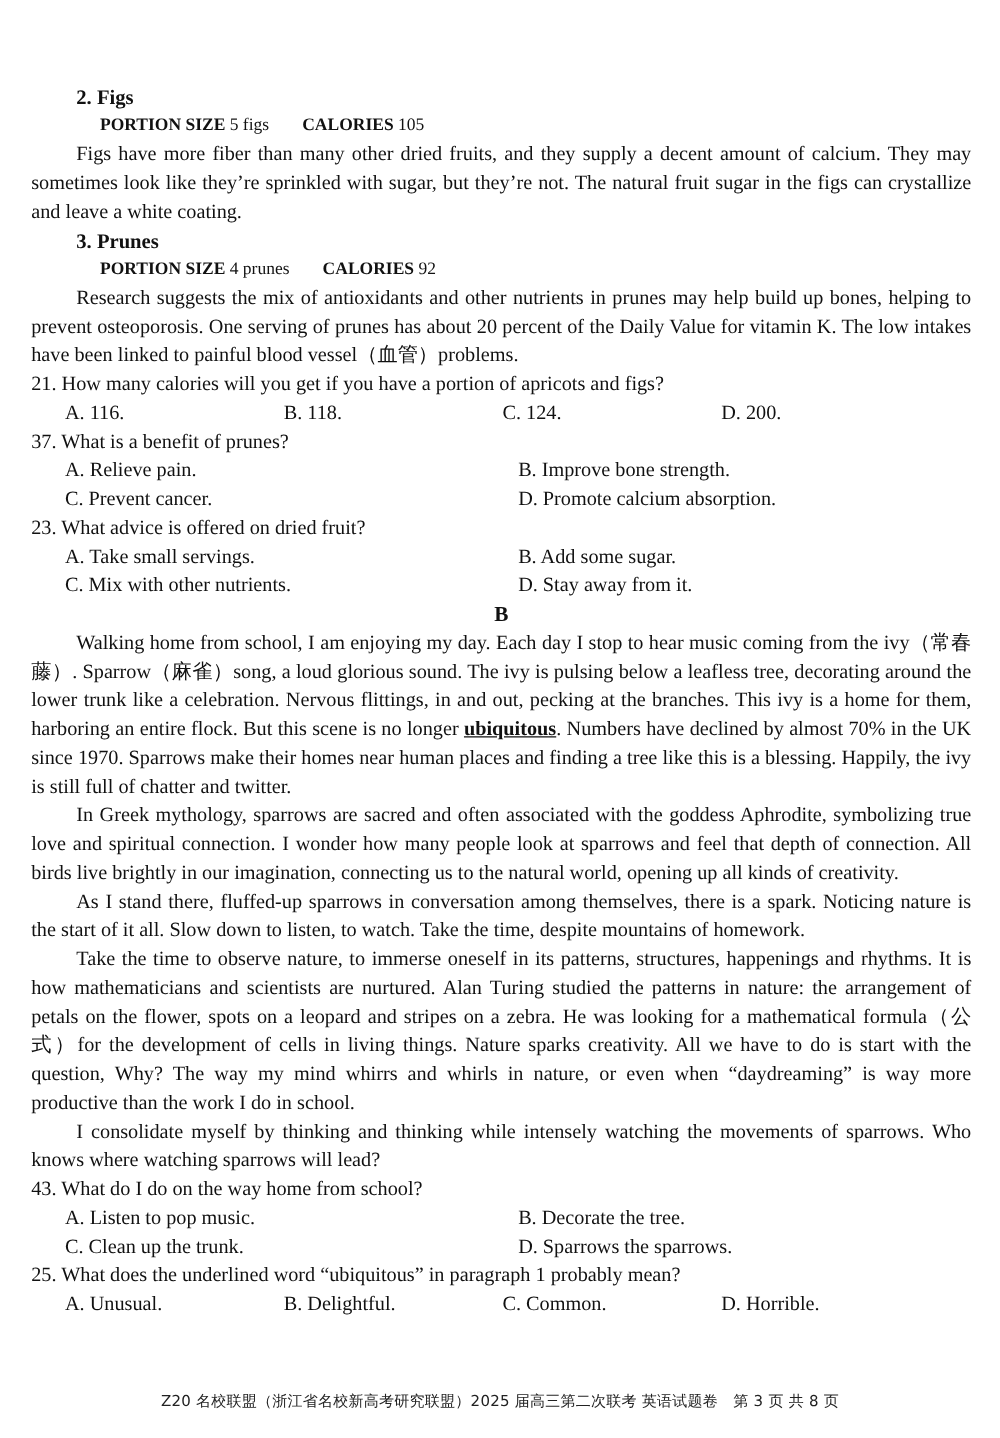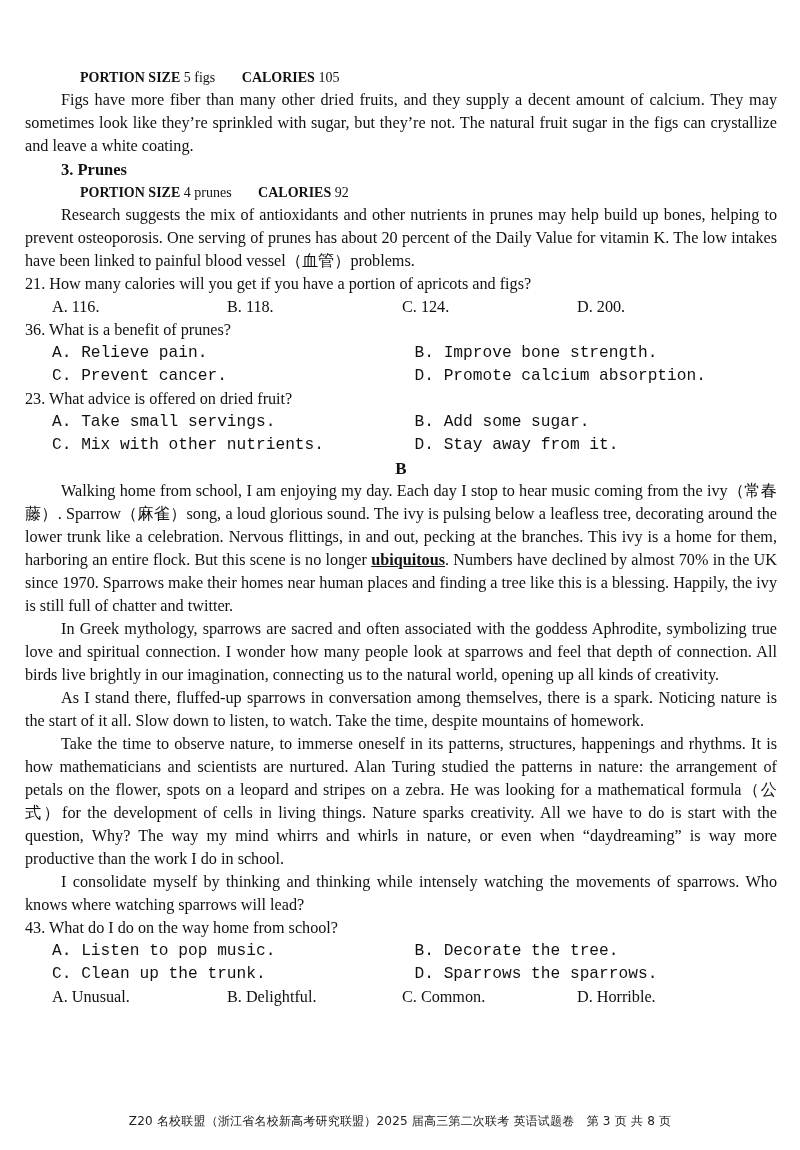--- a/index.html
+++ b/index.html
@@ -10,33 +10,34 @@
   }
   .page { position: absolute; left: 25px; top: 66px; width: 752px; }
   .h { font-weight: bold; padding-left: 36px; font-size: 16.5px; height: 23px; }
   .portion { padding-left: 32px; font-size: 14px; height: 23px; }
   .portion b { font-weight: bold; margin-left: 23px; }
   .para { text-align: justify; text-indent: 36px; text-align-last: left; }
   .q { height: 23px; white-space: nowrap; }
   .opts { display: flex; padding-left: 27px; height: 23px; white-space: nowrap; align-items: center; }
   .opts.four span { width: 175px; }
   .opts.four span:nth-child(2) { width: 175px; }
-  .opts.two span { width: 373px; font-family: Liberation Mono, monospace; }
+  .opts.two span { width: 373px; }
   .section { text-align: center; font-weight: bold; font-size: 17px; height: 23px; }
   .ul { font-weight: bold; text-decoration: underline; }
   .footer {
     position: absolute; left: 0; width: 800px; top: 1110px; text-align: center;
     font-family: "DejaVu Sans", sans-serif; font-size: 12px; letter-spacing: 0.2px; color: #222;
   }
 </style>
 </head>
 <body>
 
 <div class="page">
 
+  <div class="h">2. Figs</div>
   <div class="portion">
     <b>PORTION SIZE</b>
     <span>5 figs</span>
     <b>CALORIES</b>
     <span>105</span>
   </div>
   <div class="para">Figs have more fiber than many other dried fruits, and they supply a decent amount of calcium. They may sometimes look like they’re sprinkled with sugar, but they’re not. The natural fruit sugar in the figs can crystallize and leave a white coating.</div>
 
   <div class="h">3. Prunes</div>
   <div class="portion">
@@ -48,21 +49,21 @@
   <div class="para">Research suggests the mix of antioxidants and other nutrients in prunes may help build up bones, helping to prevent osteoporosis. One serving of prunes has about 20 percent of the Daily Value for vitamin K. The low intakes have been linked to painful blood vessel（血管）problems.</div>
 
   <div class="q">21. How many calories will you get if you have a portion of apricots and figs?</div>
   <div class="opts four">
     <span>A. 116.</span>
     <span>B. 118.</span>
     <span>C. 124.</span>
     <span>D. 200.</span>
   </div>
 
-  <div class="q">36. What is a benefit of prunes?</div>
+  <div class="q">37. What is a benefit of prunes?</div>
   <div class="opts two">
     <span>A. Relieve pain.</span>
     <span>B. Improve bone strength.</span>
   </div>
   <div class="opts two">
     <span>C. Prevent cancer.</span>
     <span>D. Promote calcium absorption.</span>
   </div>
 
   <div class="q">23. What advice is offered on dried fruit?</div>
@@ -85,20 +86,21 @@
   <div class="q">43. What do I do on the way home from school?</div>
   <div class="opts two">
     <span>A. Listen to pop music.</span>
     <span>B. Decorate the tree.</span>
   </div>
   <div class="opts two">
     <span>C. Clean up the trunk.</span>
     <span>D. Sparrows the sparrows.</span>
   </div>
 
+  <div class="q">25. What does the underlined word “ubiquitous” in paragraph 1 probably mean?</div>
   <div class="opts four">
     <span>A. Unusual.</span>
     <span>B. Delightful.</span>
     <span>C. Common.</span>
     <span>D. Horrible.</span>
   </div>
 </div>
 
 <div class="footer">Z20 名校联盟（浙江省名校新高考研究联盟）2025 届高三第二次联考 英语试题卷　第 3 页 共 8 页</div>
 

